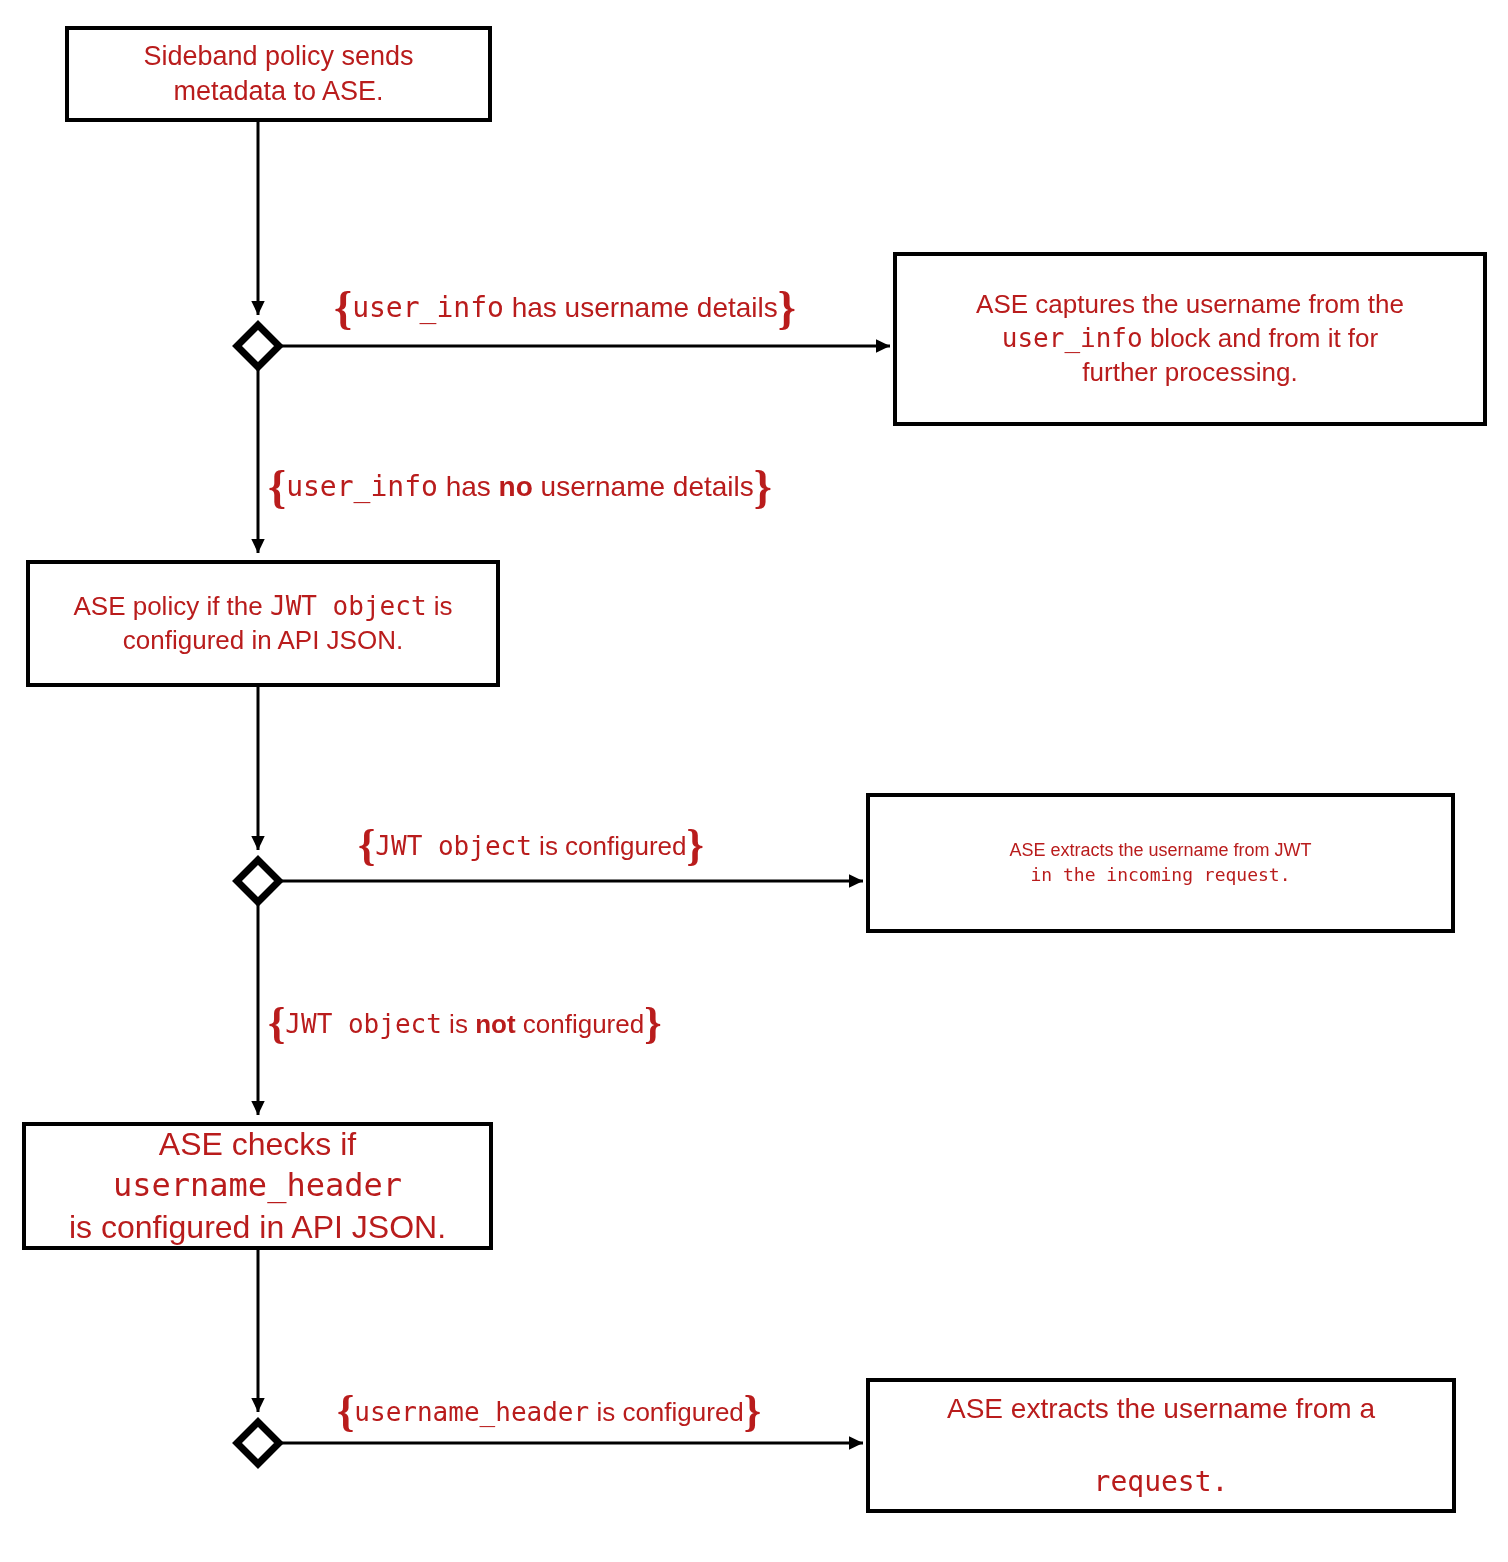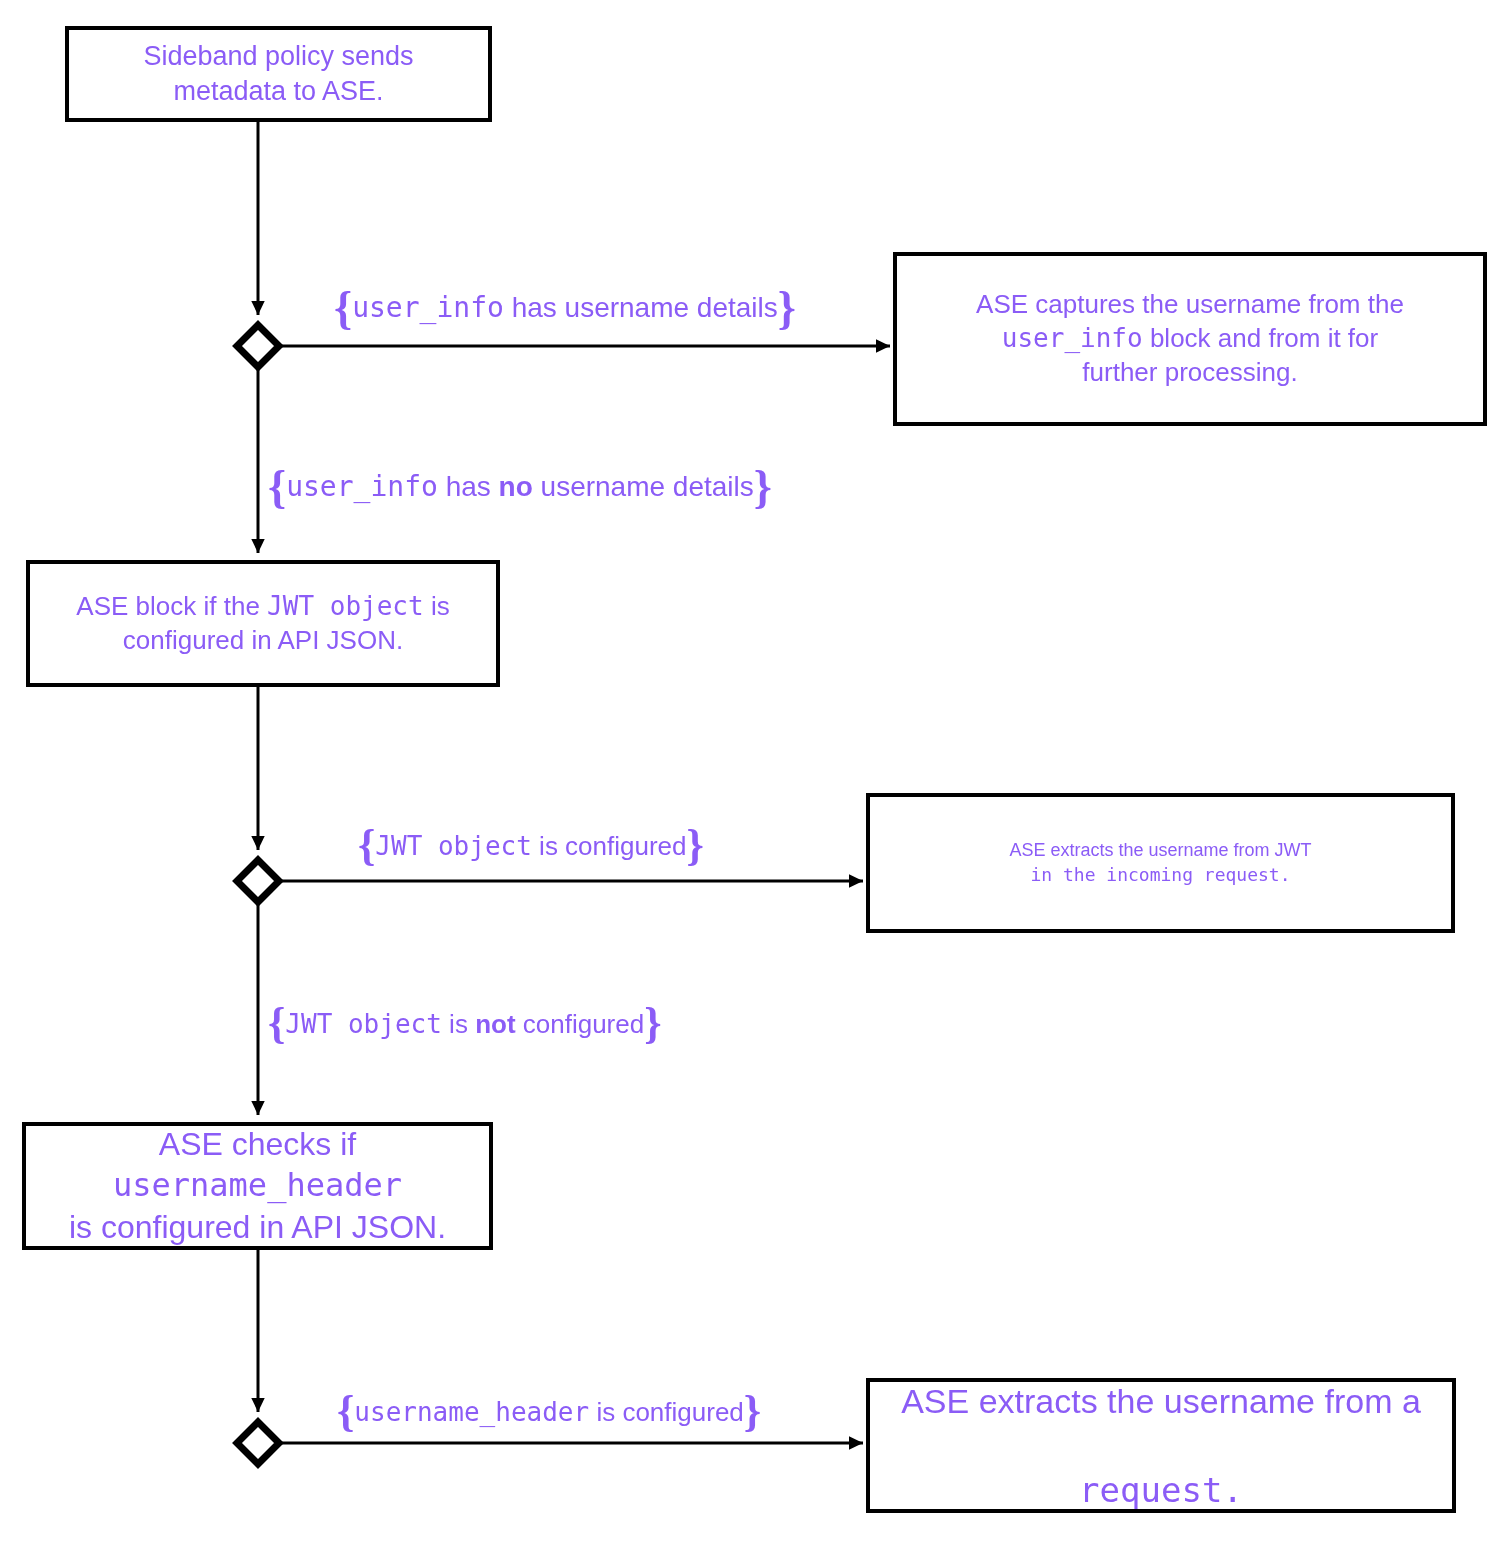--- a/index.html
+++ b/index.html
@@ -7,21 +7,21 @@
     padding: 0;
     background: #ffffff;
   }
   #canvas {
     position: relative;
     width: 1508px;
     height: 1538px;
     background: #ffffff;
     overflow: hidden;
     font-family: "Liberation Sans", sans-serif;
-    color: #8b5cf6;
+    color: #b91c1c;
   }
   svg.wires {
     position: absolute;
     left: 0;
     top: 0;
     width: 1508px;
     height: 1562px;
     pointer-events: none;
   }
   .node-box {
@@ -118,40 +118,40 @@
   <div class="node-box" style="left:893px; top:252px; width:594px; height:174px; font-size:26px;">
     <span class="txt">
       <span class="sans">ASE captures the username from the</span><br>
       <span class="mono-b">user_info</span><span class="sans"> block and from it for</span><br>
       <span class="sans">further processing.</span>
     </span>
   </div>
 
   <div class="node-box" style="left:26px; top:560px; width:474px; height:127px; font-size:26px;">
     <span class="txt">
-      <span class="sans">ASE block if the </span><span class="mono">JWT object</span><span class="sans"> is</span><br>
+      <span class="sans">ASE policy if the </span><span class="mono">JWT object</span><span class="sans"> is</span><br>
       <span class="sans">configured in API JSON.</span>
     </span>
   </div>
 
   <div class="node-box" style="left:866px; top:793px; width:589px; height:140px; font-size:18px;text-align:center;">
     <span class="txt">
       <span class="sans">ASE extracts the username from JWT</span><br>
       <span class="mono">in the incoming request.</span>
     </span>
   </div>
 
   <div class="node-box" style="left:22px; top:1122px; width:471px; height:128px; font-size:32px;">
     <span class="txt">
       <span class="sans">ASE checks if </span><span class="mono">username_header</span><br>
       <span class="sans">is configured in API JSON.</span>
     </span>
   </div>
 
-  <div class="node-box" style="left:866px; top:1378px; width:590px; height:135px; font-size:34px;">
+  <div class="node-box" style="left:866px; top:1378px; width:590px; height:135px; font-size:28px;">
     <span class="txt">
       <span class="sans">ASE extracts the username from a</span><br>
       <br>
       <span class="mono">request.</span>
     </span>
   </div>
 
   <div class="edge-label" style="left:334px; top:285px; height:46px; font-size:28px;">
     <span class="brace" style="font-size:46px;">{</span>
       <span class="lbl-text"><span class="mono-b">user_info</span><span class="sans"> has username details </span></span>

